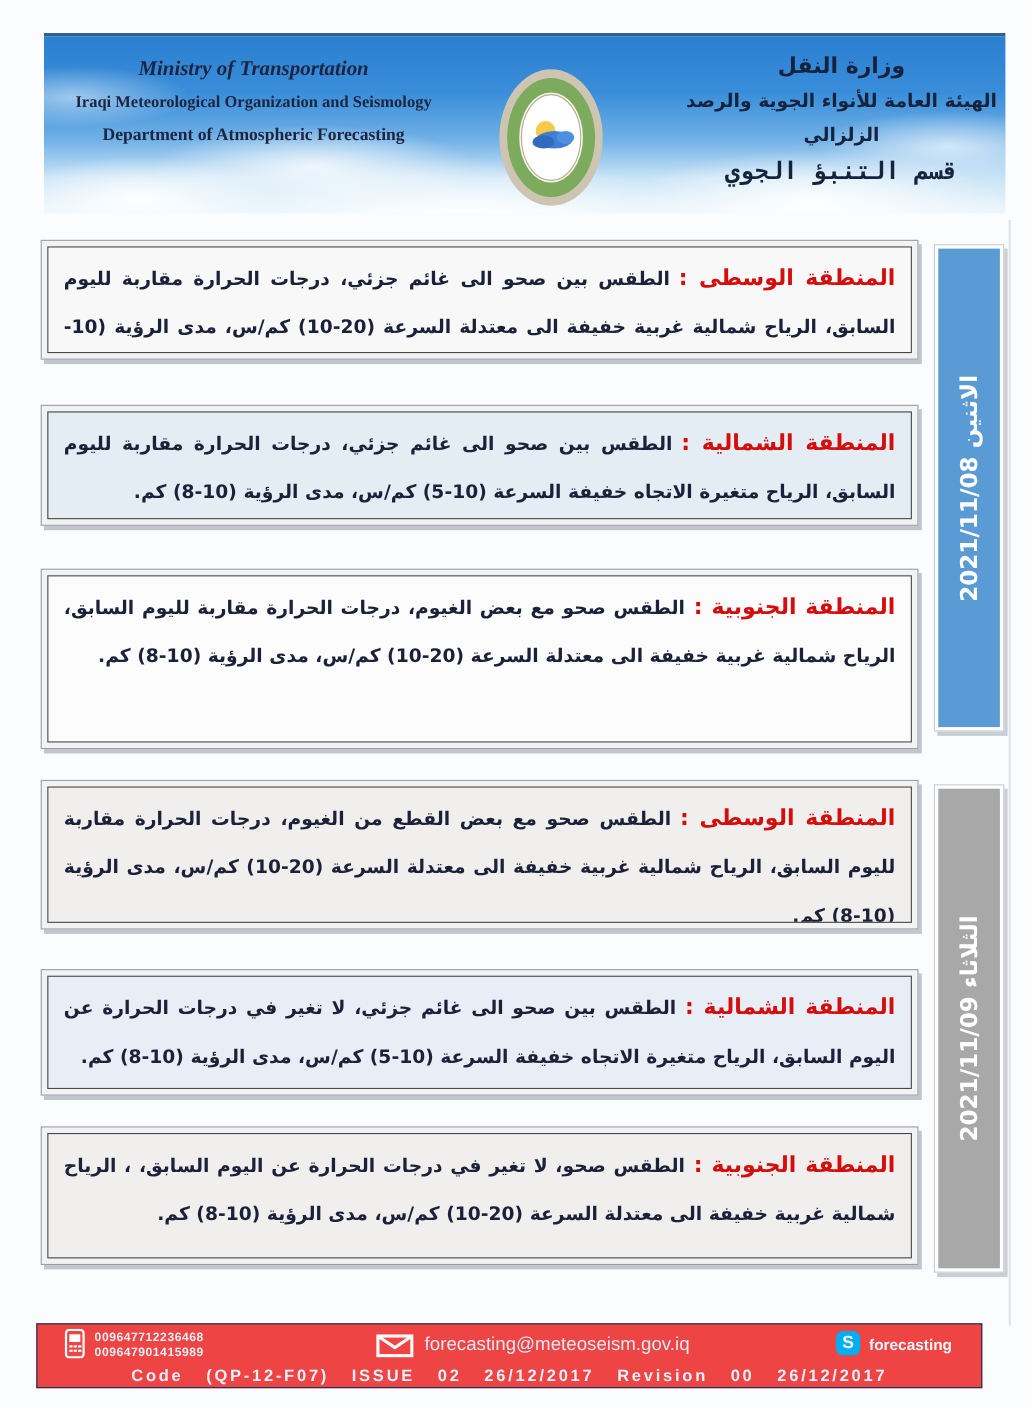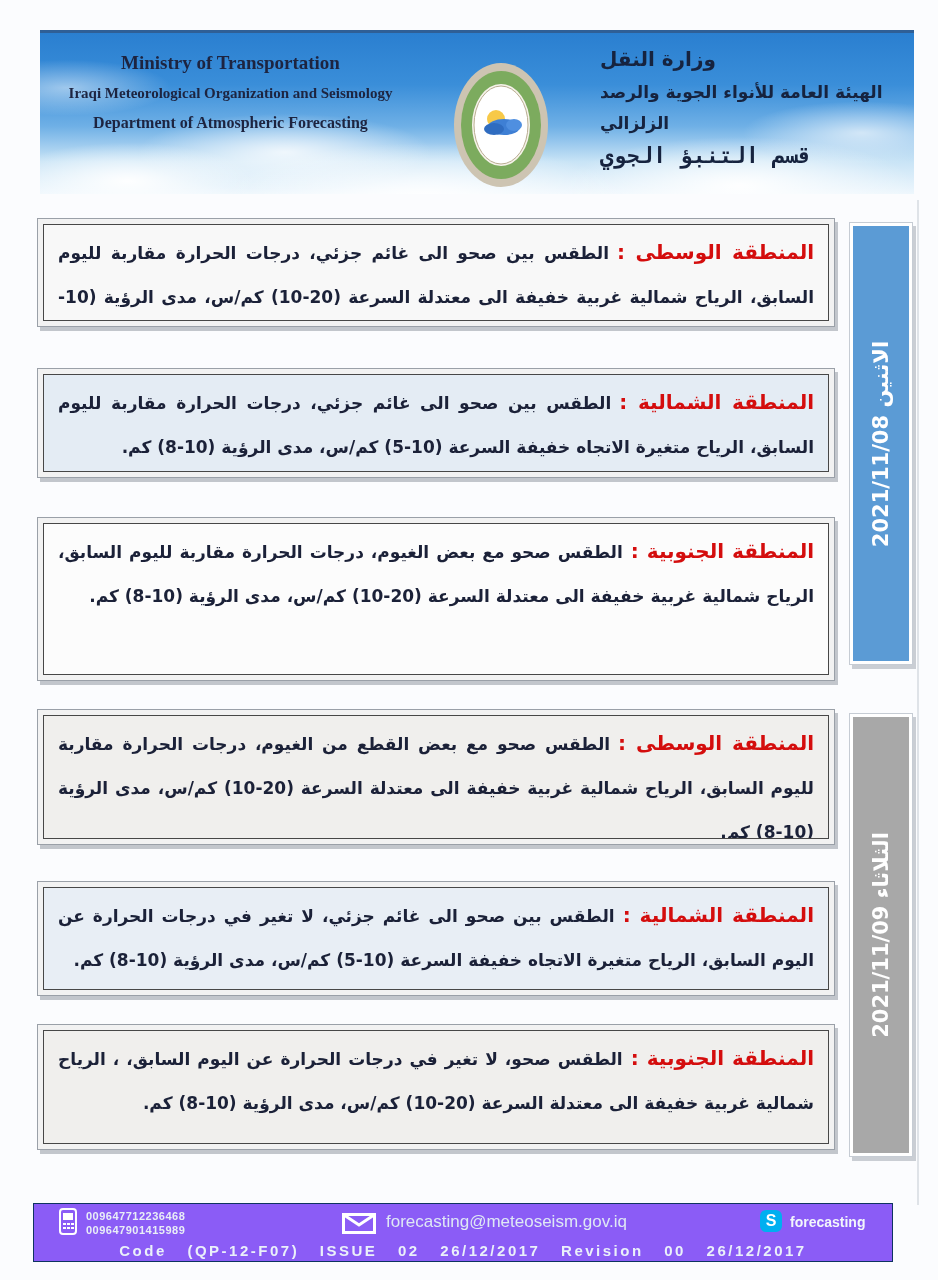--- a/index.html
+++ b/index.html
@@ -19,25 +19,25 @@
       radial-gradient(250px 70px at 80% 95%, rgba(255,255,255,.97), rgba(255,255,255,0) 70%),
       radial-gradient(210px 55px at 28% 74%, rgba(255,255,255,.8), rgba(255,255,255,0) 70%),
       radial-gradient(170px 45px at 94% 62%, rgba(255,255,255,.65), rgba(255,255,255,0) 70%),
       radial-gradient(150px 40px at 3% 34%, rgba(255,255,255,.5), rgba(255,255,255,0) 70%),
       linear-gradient(180deg,#2a7fd0 0%,#3a8ed9 32%,#6fb0e6 58%,#c9e4f6 80%,#eef7fd 100%);
   }
   .eng{
     position:absolute;left:18px;top:12px;width:345px;text-align:center;
     color:#1d2440;font-family:"Liberation Serif",serif;line-height:1.85;
   }
-  .eng .l1{font-size:19px;font-weight:bold;}
+  .eng .l1{font-size:19px;font-weight:bold;font-style:italic;}
   .eng .l2{font-size:15px;font-weight:bold;}
   .eng .l3{font-size:16px;font-weight:bold;}
   .arb{
-    position:absolute;left:560px;top:8px;width:330px;text-align:left;
+    position:absolute;left:560px;top:8px;width:330px;text-align:center;
     direction:rtl;color:#16233f;font-weight:bold;line-height:1.8;
   }
   .arb .l1{font-size:20px;}
   .arb .l2{font-size:17px;}
   .arb .l3{font-size:22px;font-family:Liberation Mono, monospace;}
   .logo{position:absolute;left:412px;top:26px;width:98px;height:132px;}
   
   .fbox{
     position:absolute;left:37px;width:798px;box-sizing:border-box;
     background:#f2f2f2;border:1px solid #9aa0a8;padding:5px;
@@ -62,21 +62,21 @@
   .daybar .fill{position:relative;width:100%;height:100%;}
   .daybar .rot{
     position:absolute;left:50%;top:50%;
     transform:translate(-50%,-50%) rotate(-90deg);
     white-space:nowrap;direction:rtl;
     color:#ffffff;font-weight:bold;font-size:21px;letter-spacing:1px;
   }
   
   .footer{
     position:absolute;left:33px;top:1203px;width:860px;height:59px;
-    box-sizing:border-box;background:#8b5cf6;border:1px solid #0e3360;
+    box-sizing:border-box;background:#ef4444;border:1px solid #0e3360;
   }
   .footer .phones{
     position:absolute;left:52px;top:5px;color:#e9eef7;
     font-family:"Liberation Sans",sans-serif;font-weight:bold;
     font-size:11px;line-height:1.3;letter-spacing:.5px;
   }
   .footer .email{
     position:absolute;left:352px;top:8px;color:#dfe8f5;
     font-family:"Liberation Sans",sans-serif;font-size:17px;
   }

